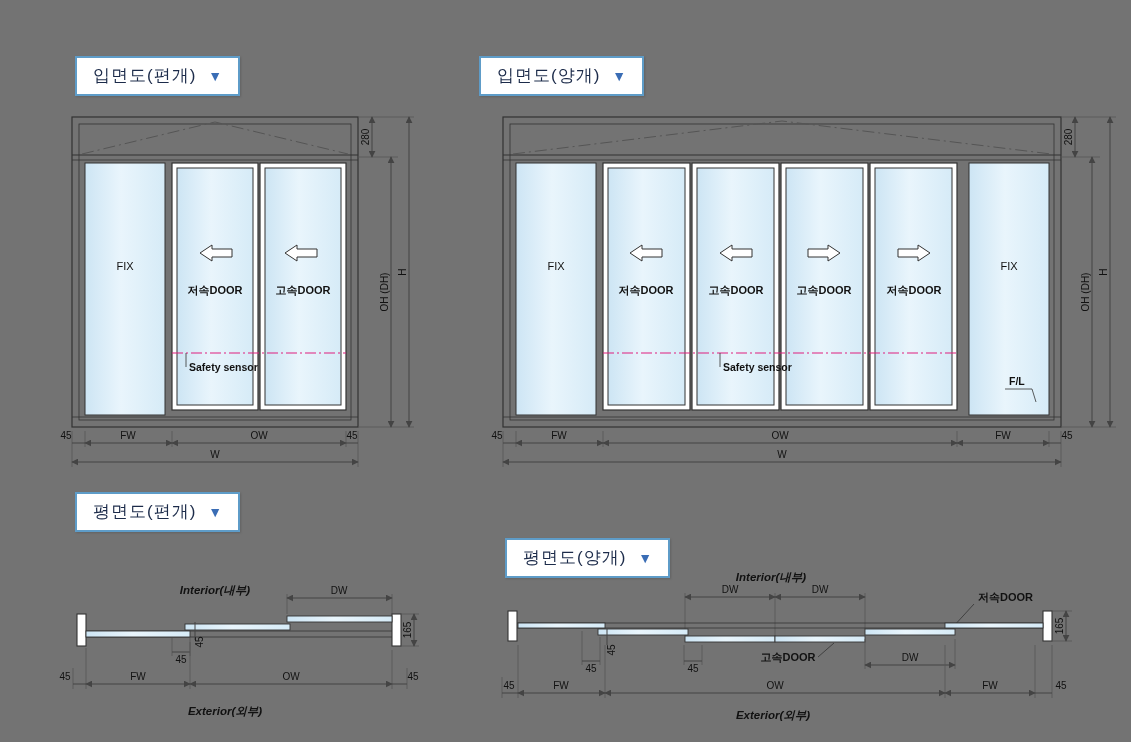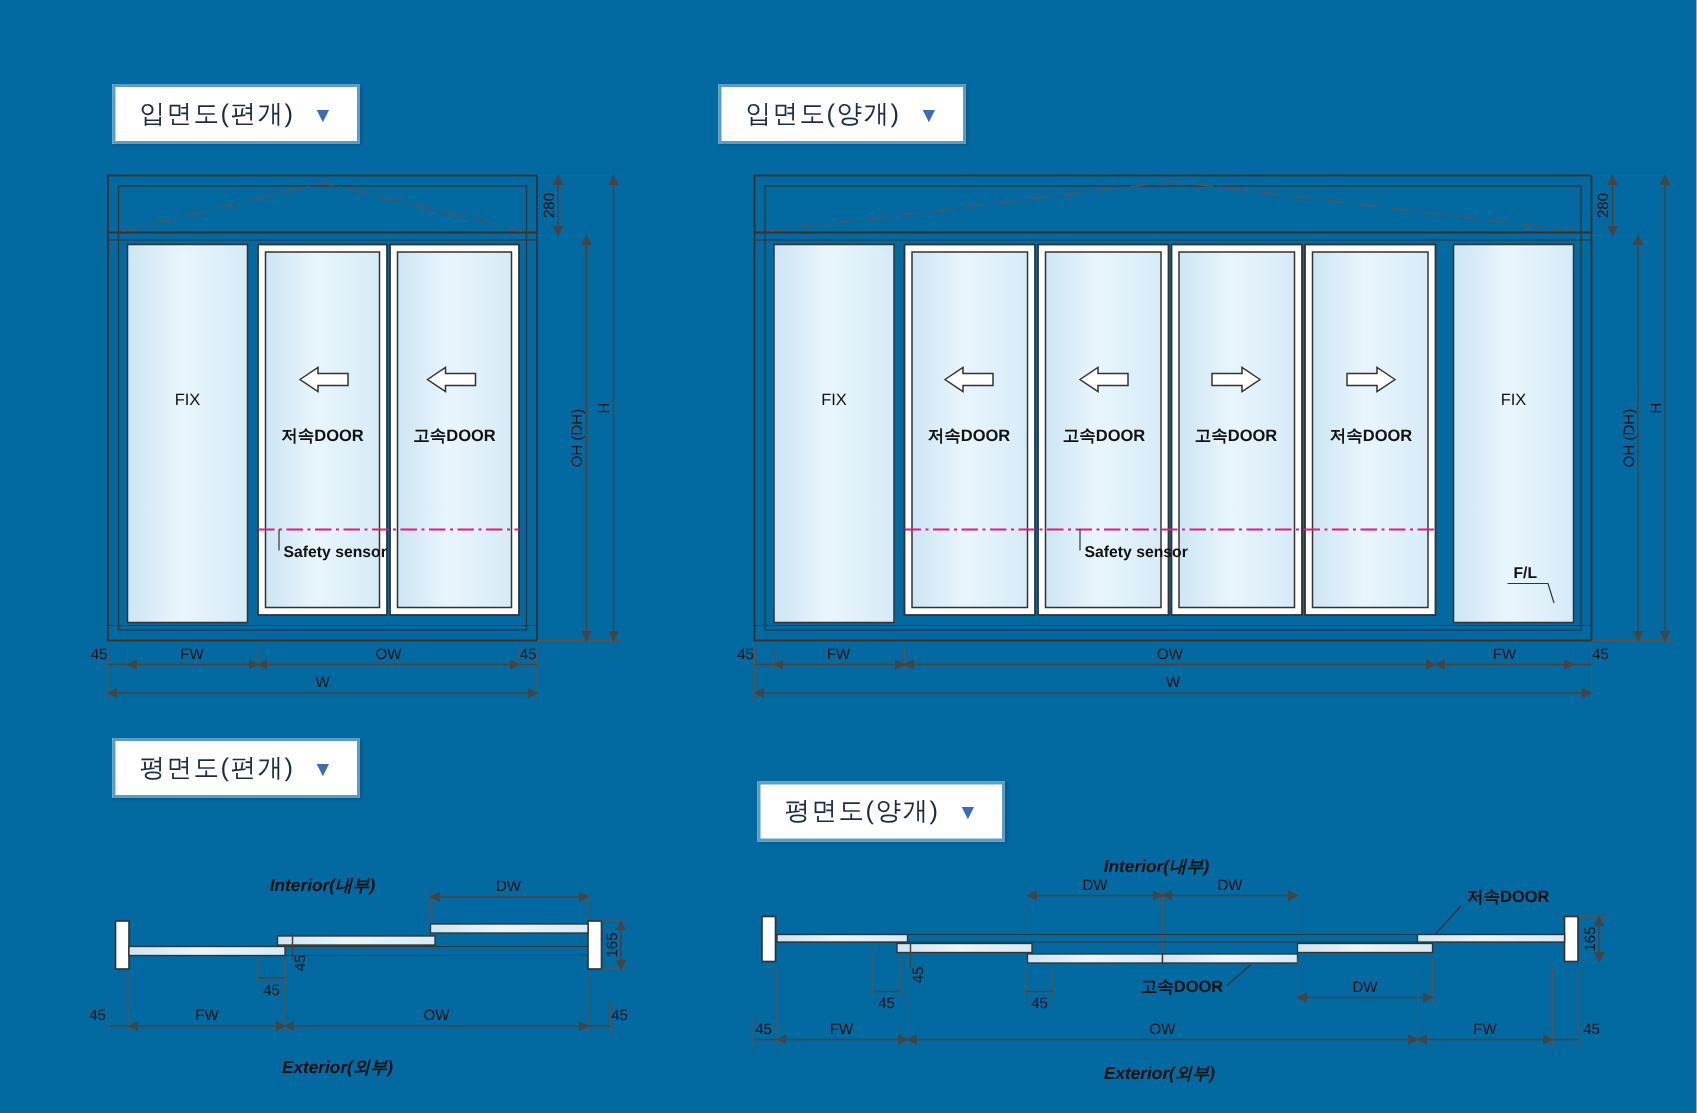--- a/index.html
+++ b/index.html
@@ -1,16 +1,16 @@
 <!DOCTYPE html>
 <html><head>
 <meta charset="utf-8">
 <style>
   html,body{margin:0;padding:0;background:#edefef;}
-  .stage{position:relative;width:1131px;height:742px;background:#0369a1;
+  .stage{position:relative;width:1131px;height:742px;background:#737373;
          font-family:"Liberation Sans",sans-serif;overflow:hidden;}
   .title-box{position:absolute;display:flex;align-items:center;gap:12px;
          background:#ffffff;border:2px solid #5e9cc8;padding:6px 16px 7px;
          box-shadow:1px 1px 2px rgba(0,0,0,.15);}
   .title-box .t{font-size:17px;color:#1c2b4a;letter-spacing:1px;white-space:nowrap;}
   .title-box .tri{color:#3a6db5;font-size:14px;line-height:1;}
   svg{position:absolute;overflow:visible;}
   svg text{font-family:"Liberation Sans",sans-serif;}
   .dimtxt{font-size:10px;fill:#111;}
   .fixtxt{font-size:11px;fill:#111;}
@@ -52,21 +52,21 @@
     <span class="tri">▼</span>
   </div>
   <div class="title-box" style="left:479px;top:56px">
     <span class="t">입면도(양개)</span>
     <span class="tri">▼</span>
   </div>
   <div class="title-box" style="left:75px;top:492px">
     <span class="t">평면도(편개)</span>
     <span class="tri">▼</span>
   </div>
-  <div class="title-box" style="left:505px;top:521px">
+  <div class="title-box" style="left:505px;top:538px">
     <span class="t">평면도(양개)</span>
     <span class="tri">▼</span>
   </div>
 
   <svg style="left:60px;top:105px" width="365" height="365" viewBox="0 0 365 365">
     <g>
       <rect x="12" y="12" width="286" height="310" fill="#fff" class="ln"></rect>
       <rect x="19" y="19" width="272" height="296" class="thin"></rect>
       <line x1="12" y1="50" x2="298" y2="50" class="ln"></line>
       <line x1="12" y1="55" x2="298" y2="55" class="thin"></line>

